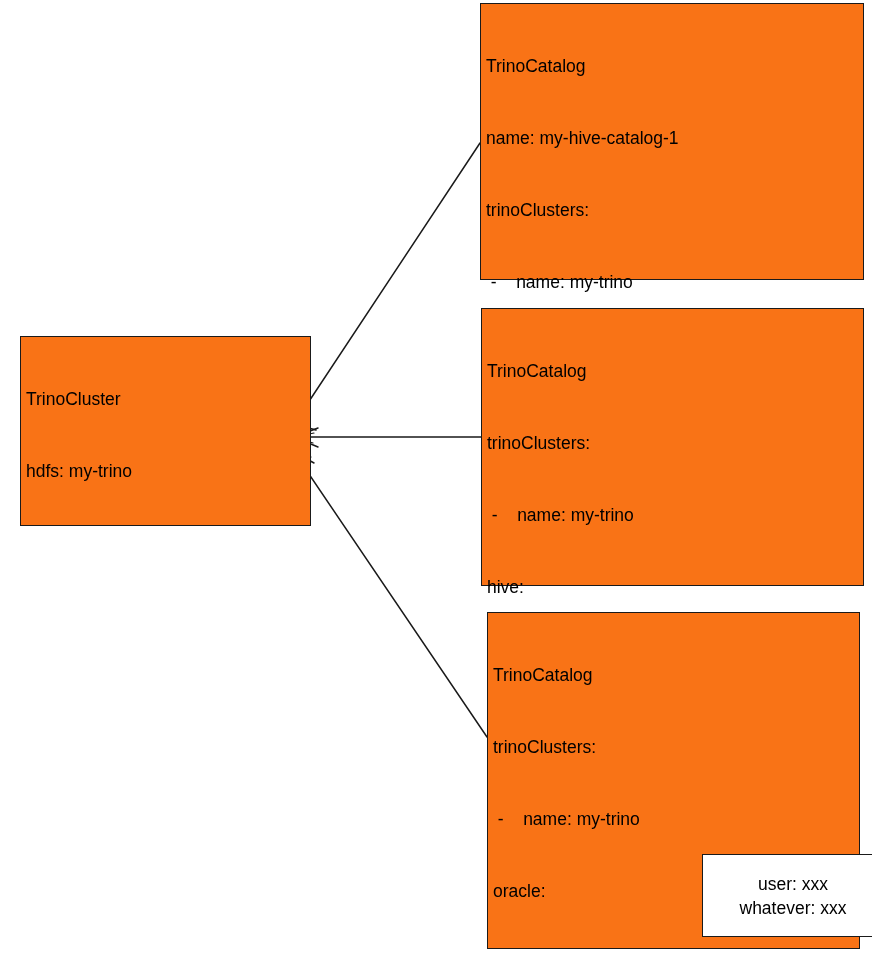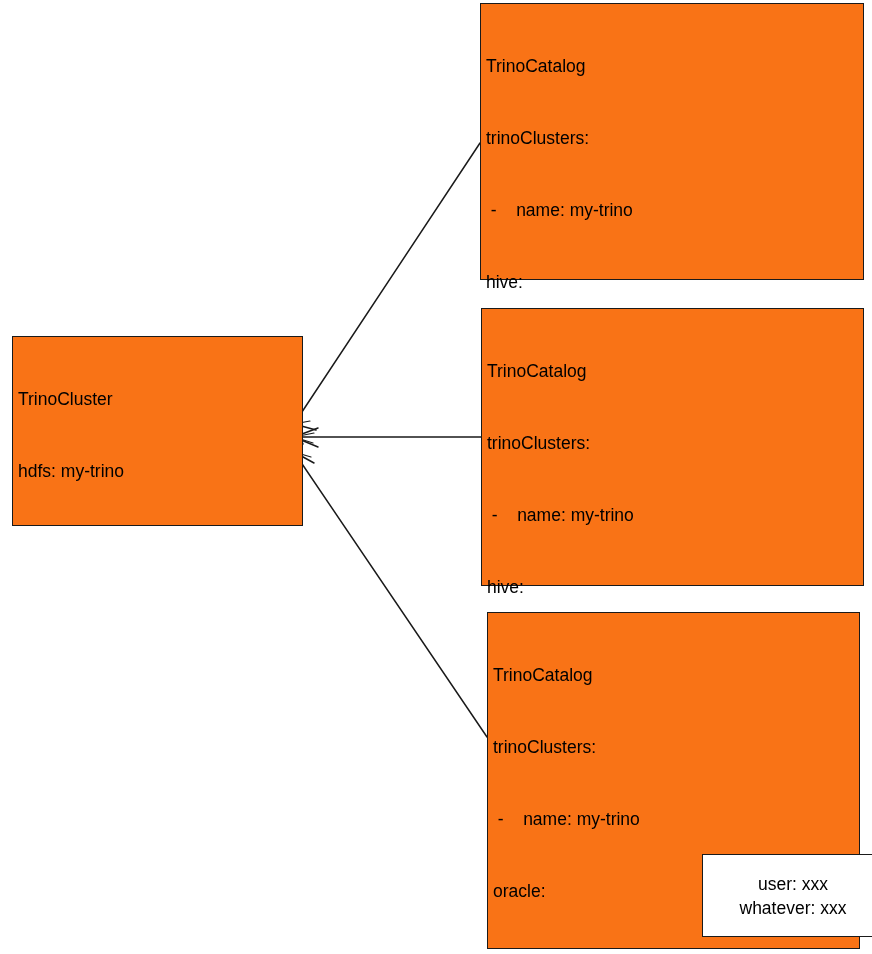--- a/index.html
+++ b/index.html
@@ -92,30 +92,31 @@
 
       <g>
         <line x1="757" y1="815" x2="786" y2="855"></line>
         <path d="M786,855 L770,841 M786,855 L785,833"></path>
         <path d="M786,855 L773,846 M786,855 L781,838" stroke-width="1.2"></path>
       </g>
 
     </g>
   </svg>
 
-  <div class="node" style="left:12px; top:336px; width:291px; height:190px;">
+  <div class="node" style="left:20px; top:336px; width:291px; height:190px;">
     <div class="node-text">
       <span class="ln">TrinoCluster</span>
       <span class="ln">hdfs: my-trino</span>
     </div>
   </div>
 
   <div class="node" style="left:480px; top:3px; width:384px; height:277px;">
     <div class="node-text">
       <span class="ln">TrinoCatalog</span>
+      <span class="ln">name: my-hive-catalog-1</span>
       <span class="ln">trinoClusters:</span>
       <span class="ln"> -    name: my-trino</span>
       <span class="ln">hive:</span>
       <span class="ln">   s3: # S3ConnnectionSpec</span>
       <span class="ln">      inline:</span>
       <span class="ln">         host: minio</span>
       <span class="ln">   metastore: # whatever</span>
     </div>
   </div>
 

